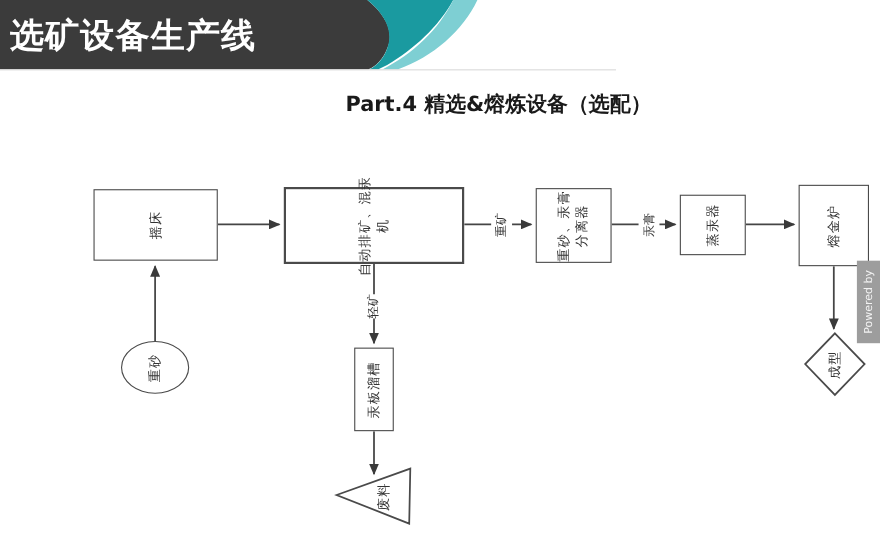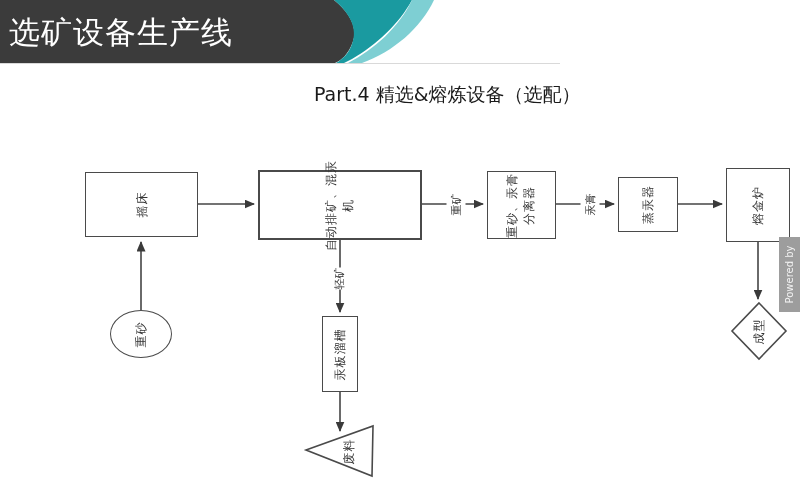--- a/index.html
+++ b/index.html
@@ -3,27 +3,27 @@
 <meta charset="utf-8">
 <style>
   html,body{margin:0;padding:0;background:#ffffff;}
   body{font-family:"DejaVu Sans","Liberation Sans",sans-serif;}
   #slide{position:relative;width:800px;height:487px;background:#ffffff;overflow:hidden;}
 
   
   #banner-svg{position:absolute;left:0;top:0;}
   .page-title{
     position:absolute;left:9px;top:12px;
-    font-size:31px;font-weight:normal;color:#ffffff;
+    font-size:31px;font-weight:bold;color:#ffffff;
     letter-spacing:1px;white-space:nowrap;
   }
   .header-rule{position:absolute;left:0;top:63px;width:560px;height:1px;background:#d9d9d9;}
   .slide-subtitle{
     position:absolute;left:314px;top:82px;
-    font-size:19px;font-weight:normal;color:#1a1a1a;white-space:nowrap;
+    font-size:19px;font-weight:bold;color:#1a1a1a;white-space:nowrap;
   }
 
   
   #edges-svg{position:absolute;left:0;top:0;pointer-events:none;}
 
   .node{
     position:absolute;background:#ffffff;border:1.6px solid #4a4a4a;
     display:flex;align-items:center;justify-content:center;
     color:#333333;font-size:12px;box-sizing:border-box;
   }

